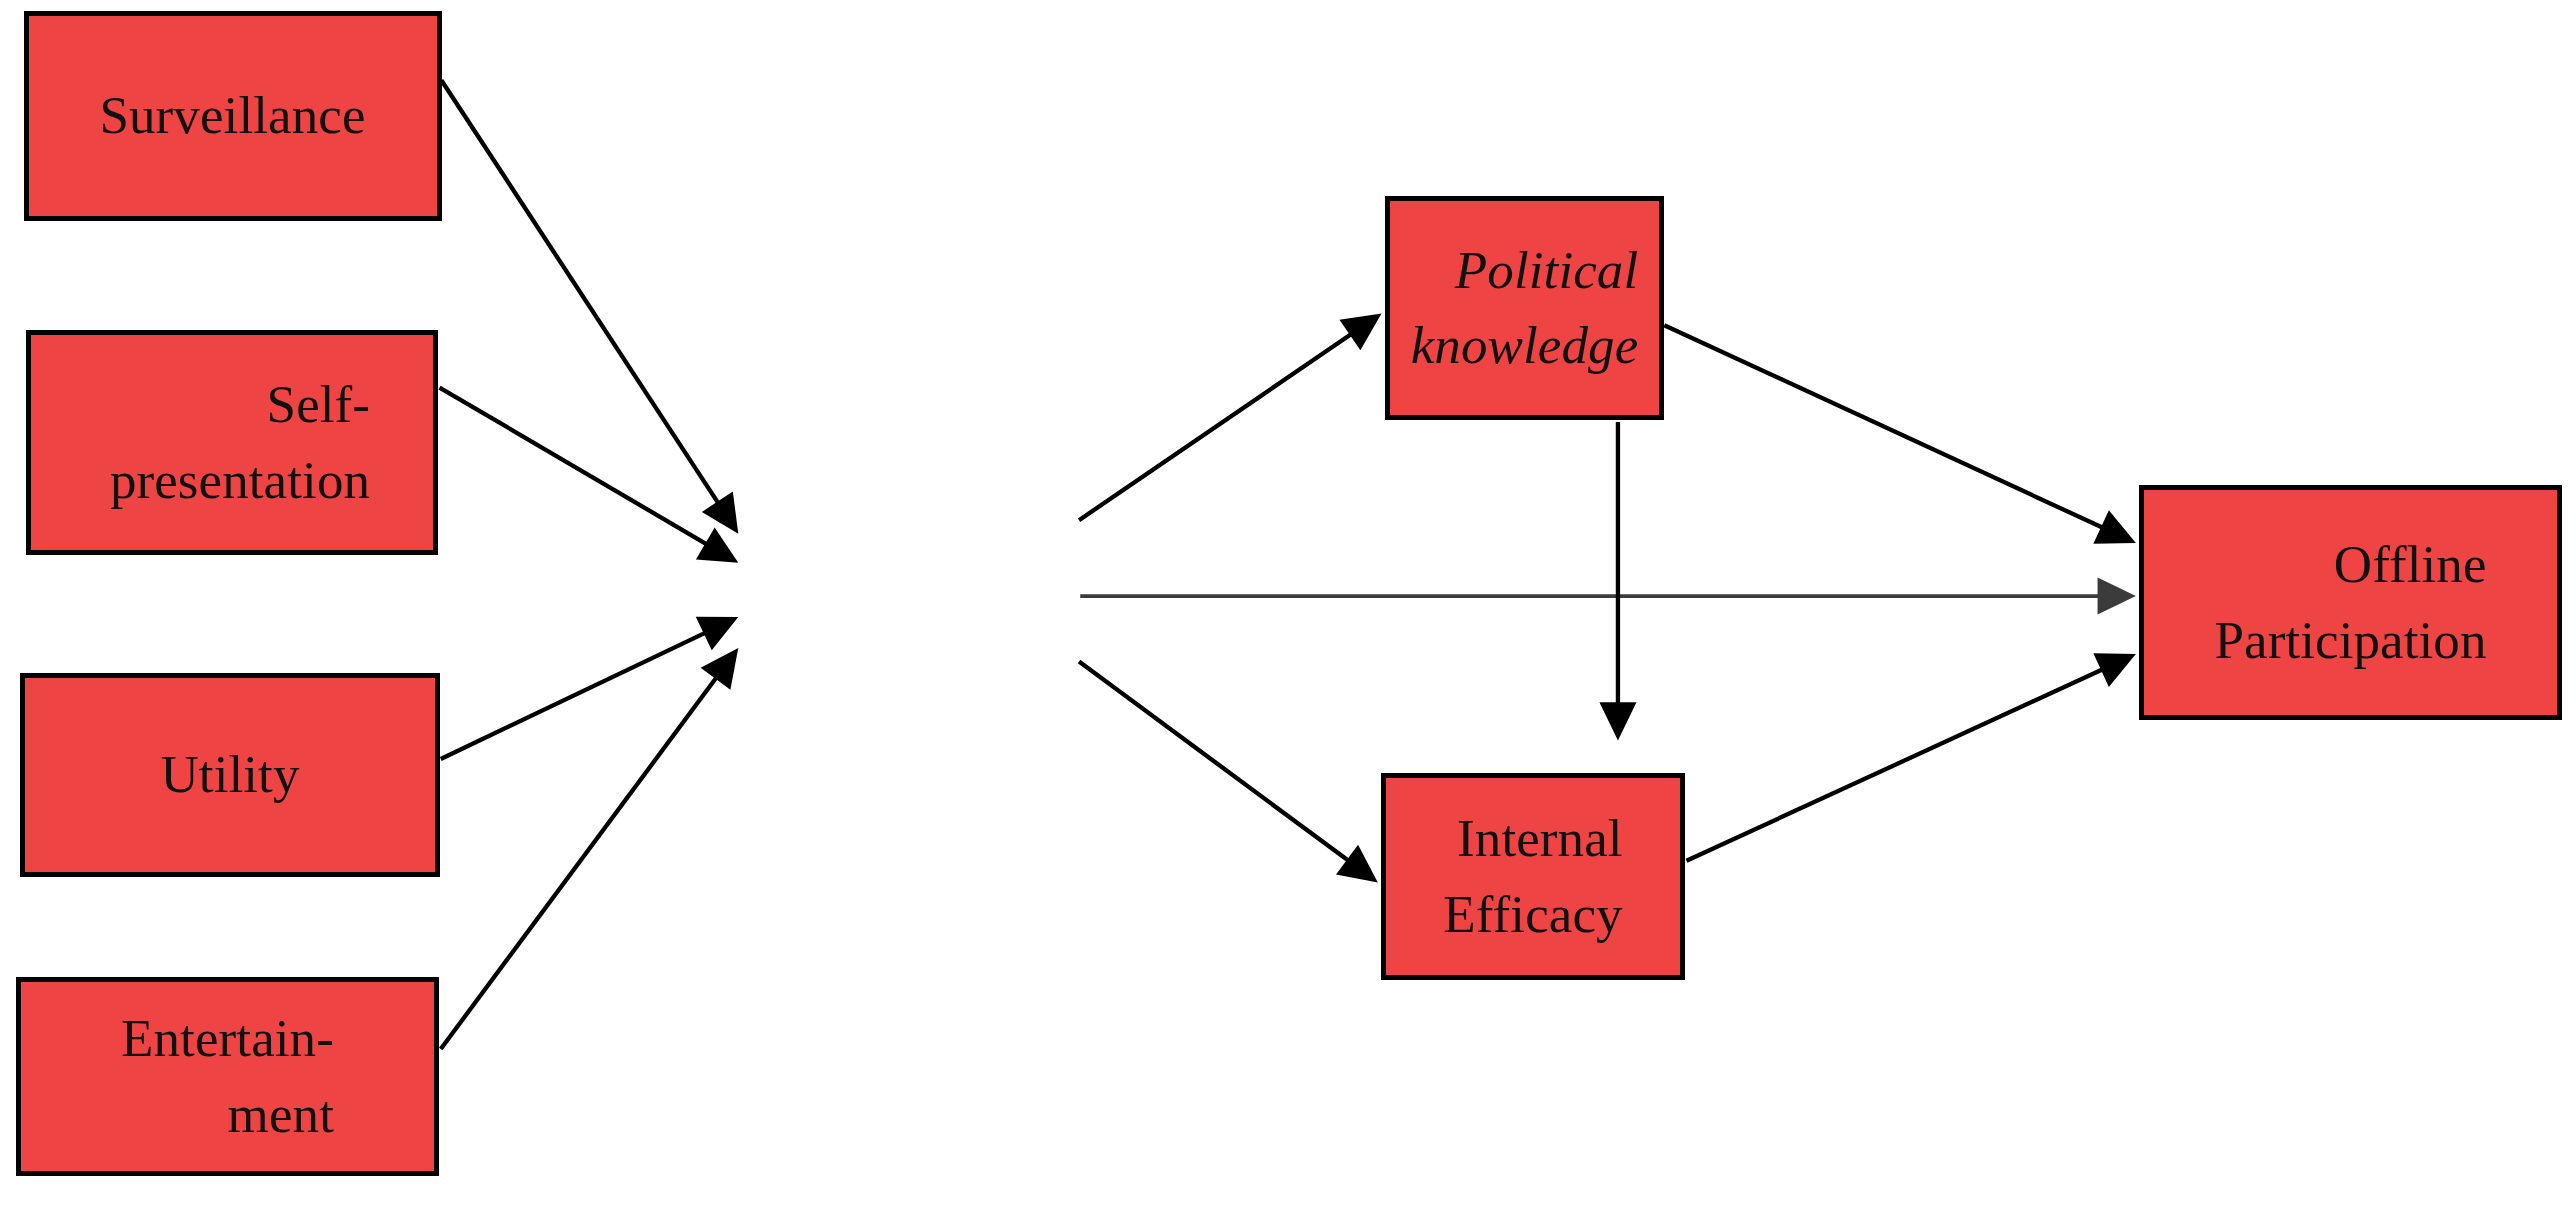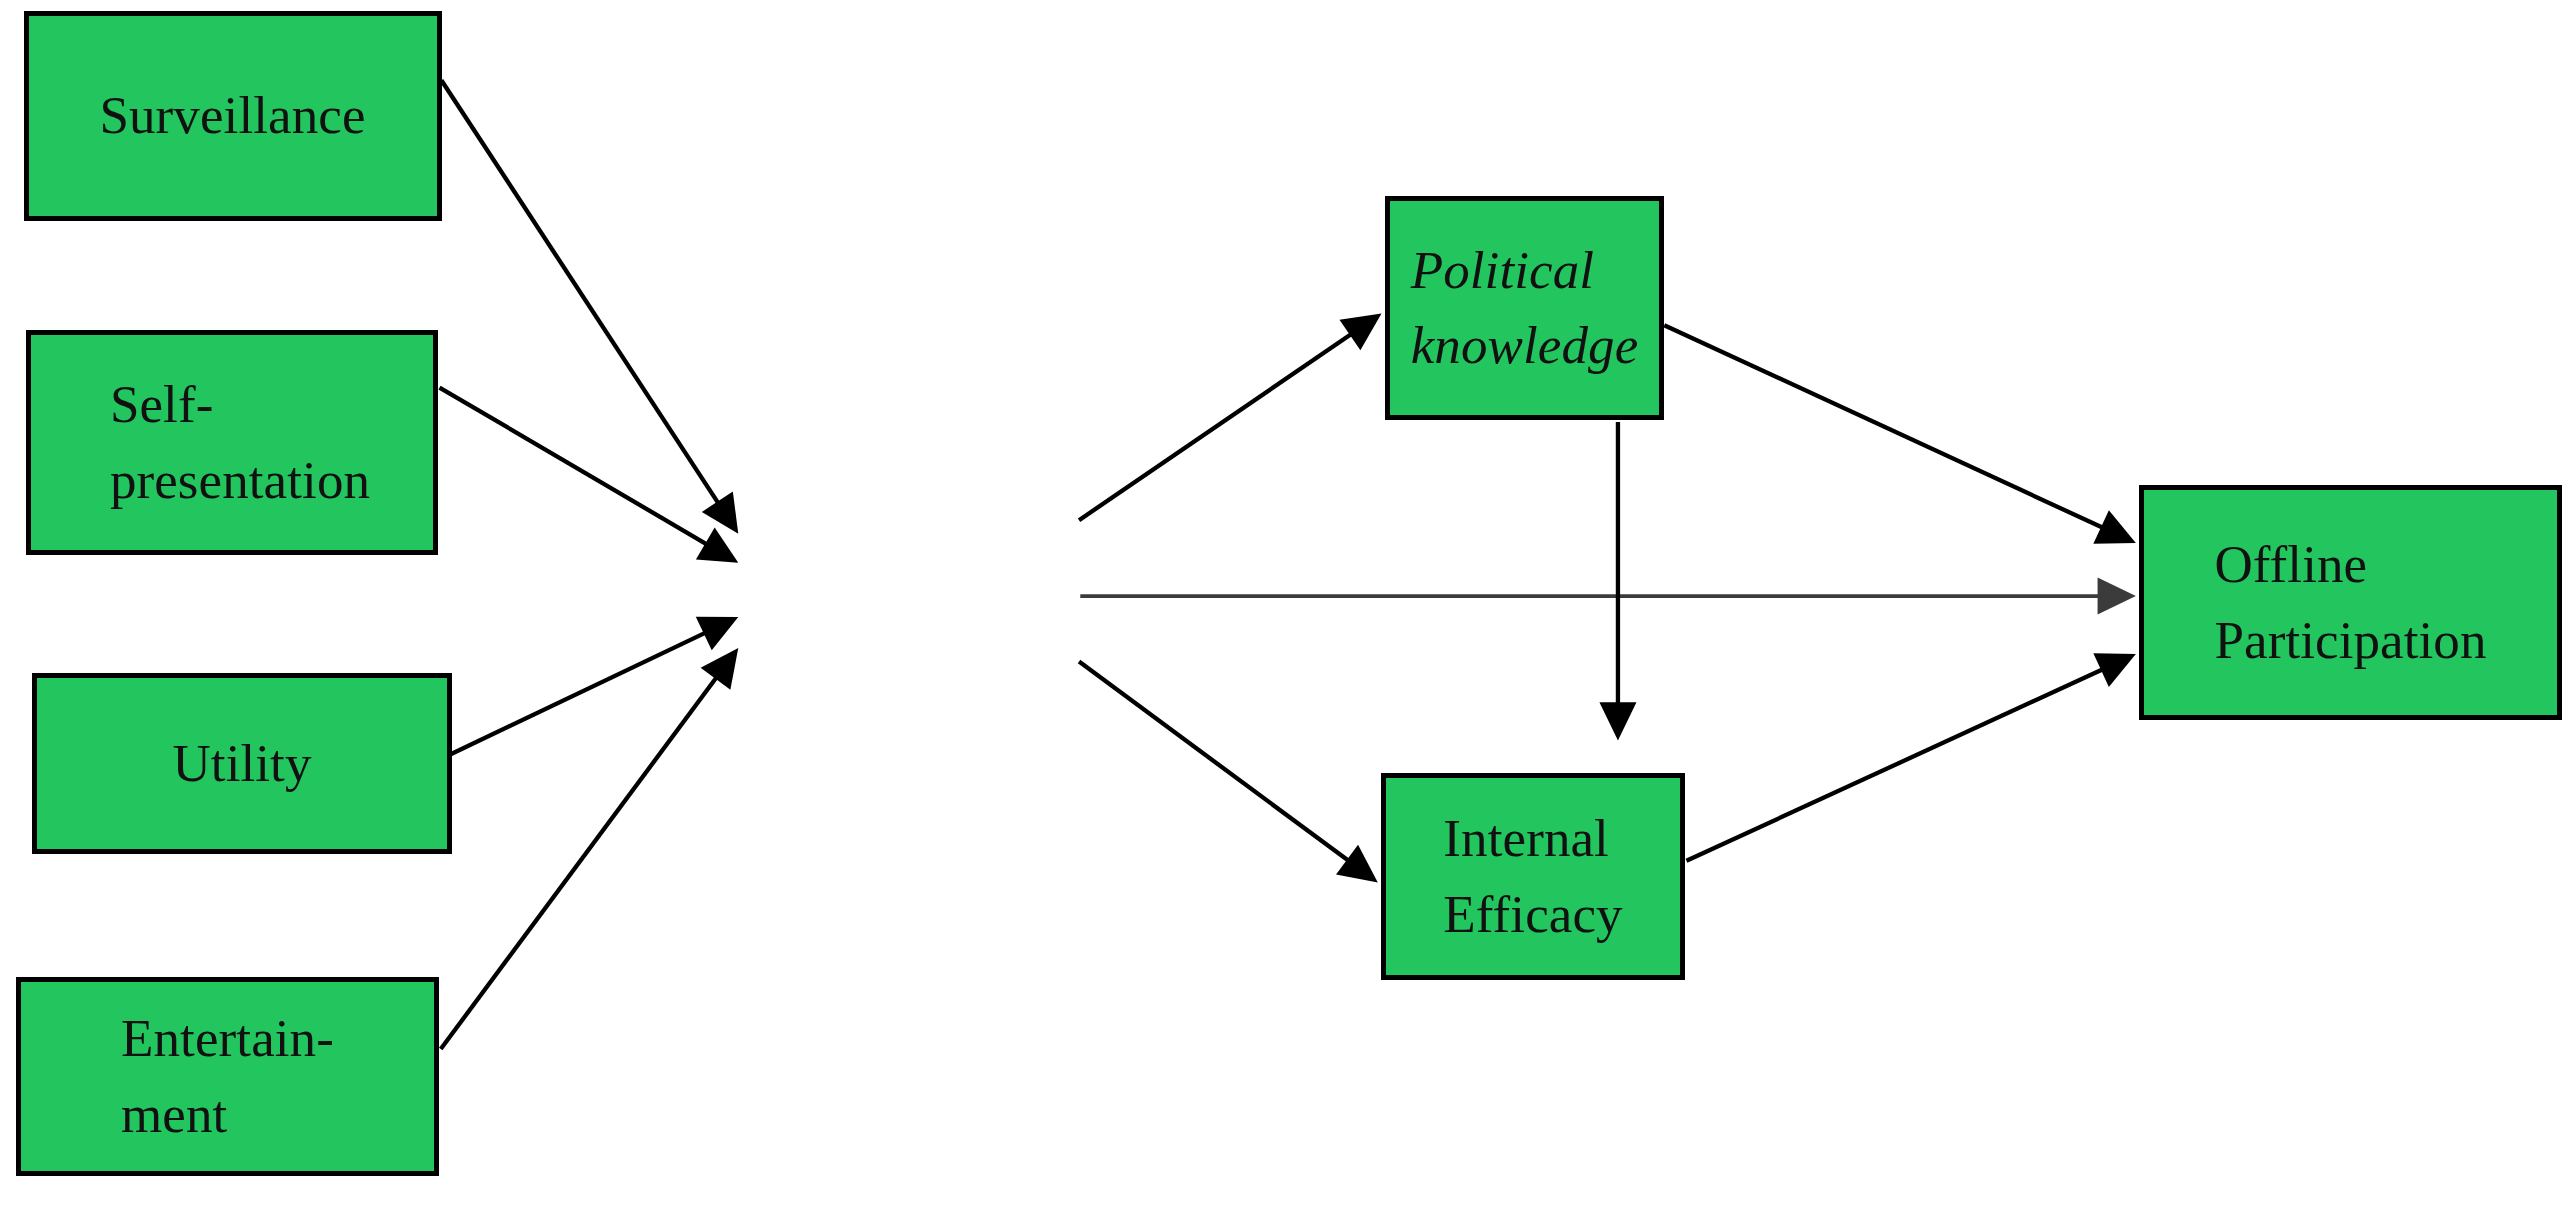--- a/index.html
+++ b/index.html
@@ -4,25 +4,25 @@
 <style>
   html,body{margin:0;padding:0;background:#ffffff;}
   body{width:2576px;height:1207px;overflow:hidden;
        font-family:"Liberation Serif","DejaVu Serif",serif;}
   #stage{position:relative;width:2576px;height:1207px;background:#ffffff;}
 
   .node{
     position:absolute;
     box-sizing:border-box;
     border:5.6px solid #000000;
-    background:#22c55e;
+    background:#ef4444;
     display:flex;
     align-items:center;
     justify-content:center;
-    text-align:left;
+    text-align:right;
     color:#111111;
     font-size:53px;
     line-height:1.42;
     letter-spacing:0.1px;
     z-index:3;
   }
   .node .lbl{display:block;white-space:pre-line;padding:0 6.2px;}
 
   #wires{position:absolute;left:0;top:0;width:2576px;height:1207px;z-index:1;}
 </style>
@@ -72,21 +72,21 @@
         <polygon points="2621,1200 2591,1138 2651,1138" fill="#000000"></polygon>
       </g>
     </svg>
 <div class="node" style="left: 23.5px; top: 11px; width: 418px; height: 210px; border-color: rgb(0, 0, 0);">
       <span class="lbl">Surveillance</span>
     </div>
     <div class="node" style="left: 26px; top: 330px; width: 412px; height: 225px; border-color: rgb(0, 0, 0); padding-left: 16px;">
       <span class="lbl">Self-
 presentation</span>
     </div>
-    <div class="node" style="left: 32px; top: 673px; width: 420px; height: 181px; border-color: rgb(0, 0, 0);">
+    <div class="node" style="left: 20px; top: 673px; width: 420px; height: 204px; border-color: rgb(0, 0, 0);">
       <span class="lbl">Utility</span>
     </div>
     <div class="node" style="left: 16px; top: 977px; width: 423px; height: 199px; border-color: rgb(0, 0, 0);">
       <span class="lbl">Entertain-
 ment</span>
     </div>
     <div class="node" style="left: 1385px; top: 196px; width: 279px; height: 224px; border-color: rgb(0, 0, 0); font-style: italic;">
       <span class="lbl">Political
 knowledge</span>
     </div>

